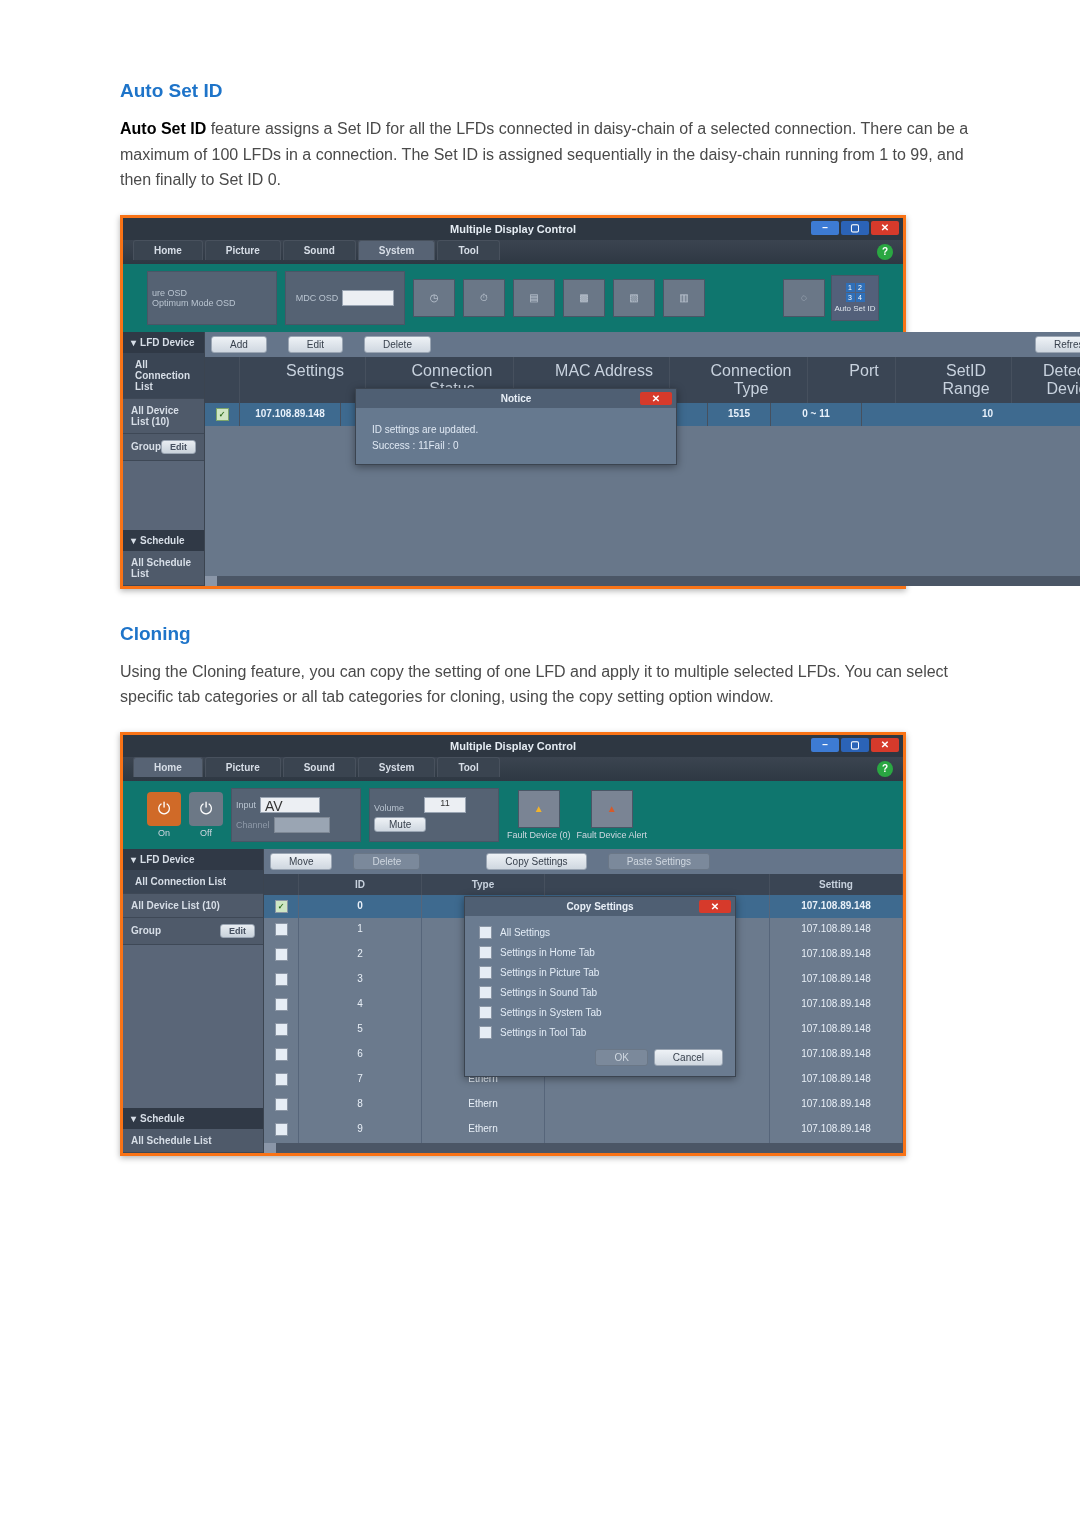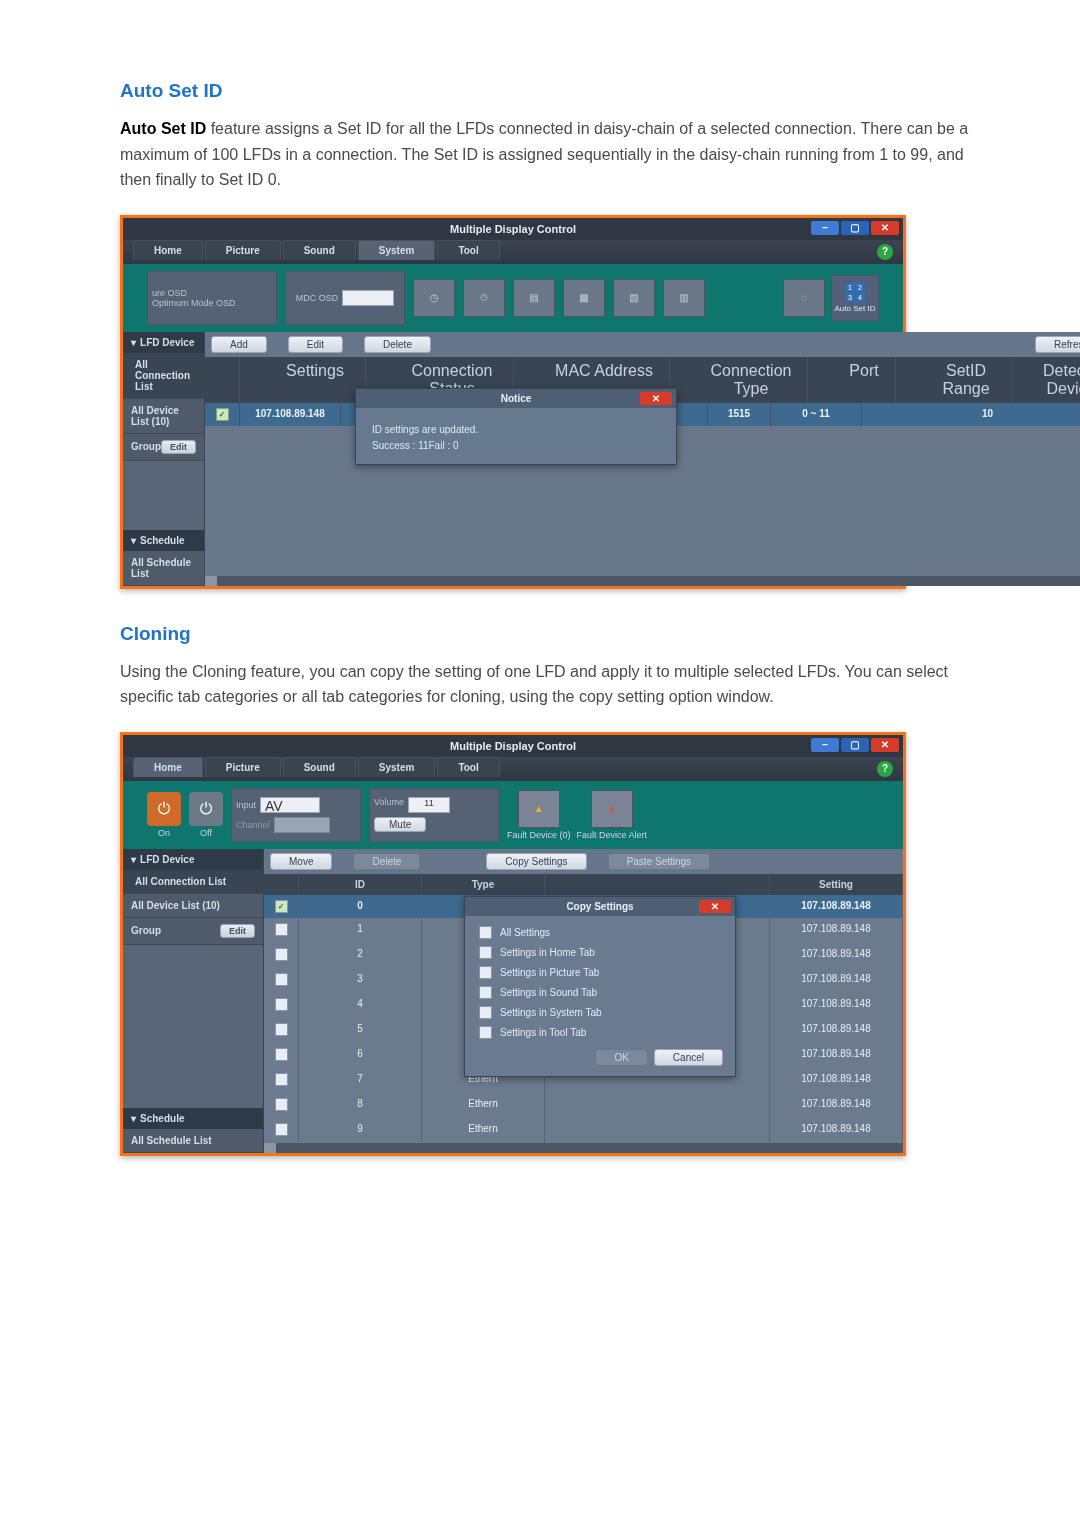--- a/index.html
+++ b/index.html
@@ -424,21 +424,21 @@
         <div style="display:flex;gap:4px;align-items:center;">
           <span>Input</span>
           <div style="width:54px;height:14px;background:#eceff3;border:1px solid #9aa5b3;color:#333;font-size:14px;padding-left:4px;">AV</div>
         </div>
         <div style="display:flex;gap:4px;align-items:center;margin-top:4px;color:#8e99a8;">
           <span>Channel</span>
           <div style="width:54px;height:14px;background:#9aa5b3;border:1px solid #7e8895;"></div>
         </div>
       </div>
       <div class="g" style="width:120px;">
-        <div style="display:flex;gap:4px;align-items:flex-start;">
+        <div style="display:flex;gap:20px;align-items:flex-end;">
           <span>Volume</span>
           <div style="width:40px;height:14px;background:#eceff3;border:1px solid #9aa5b3;color:#333;font-size:9px;text-align:center;">11</div>
         </div>
         <span class="btn" style="margin-top:4px;padding:1px 14px; align-self:flex-start;">Mute</span>
       </div>
       <div style="display:flex;gap:6px;">
         <div style="display:flex;flex-direction:column;align-items:center;gap:2px;">
           <div class="square" style="background:#7a8494;">
               <span style="color:#f2b32a;">▲</span>
             </div>

